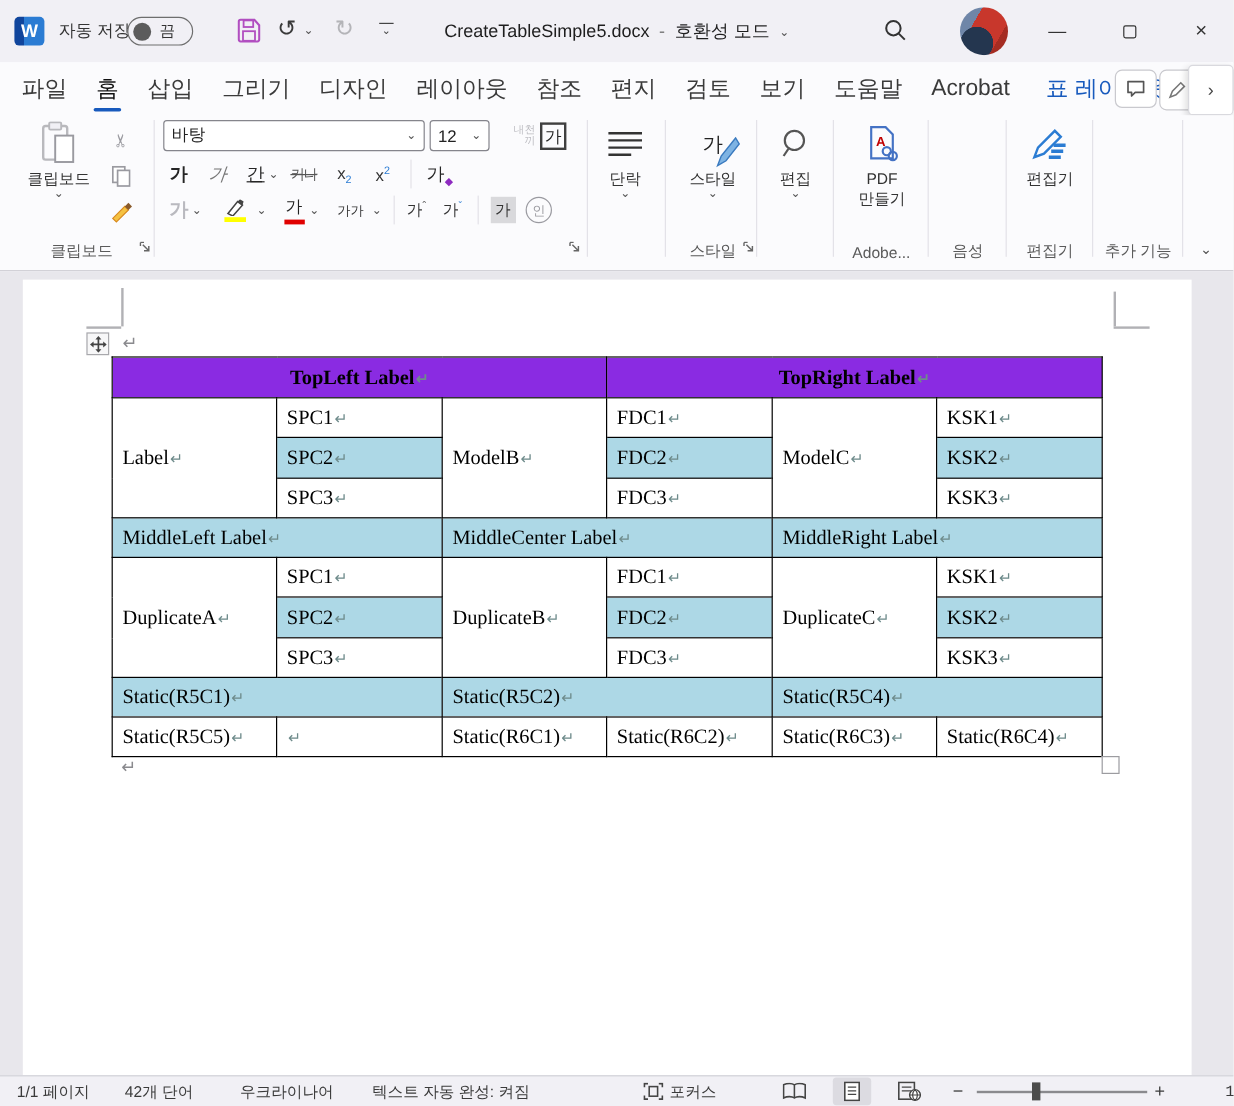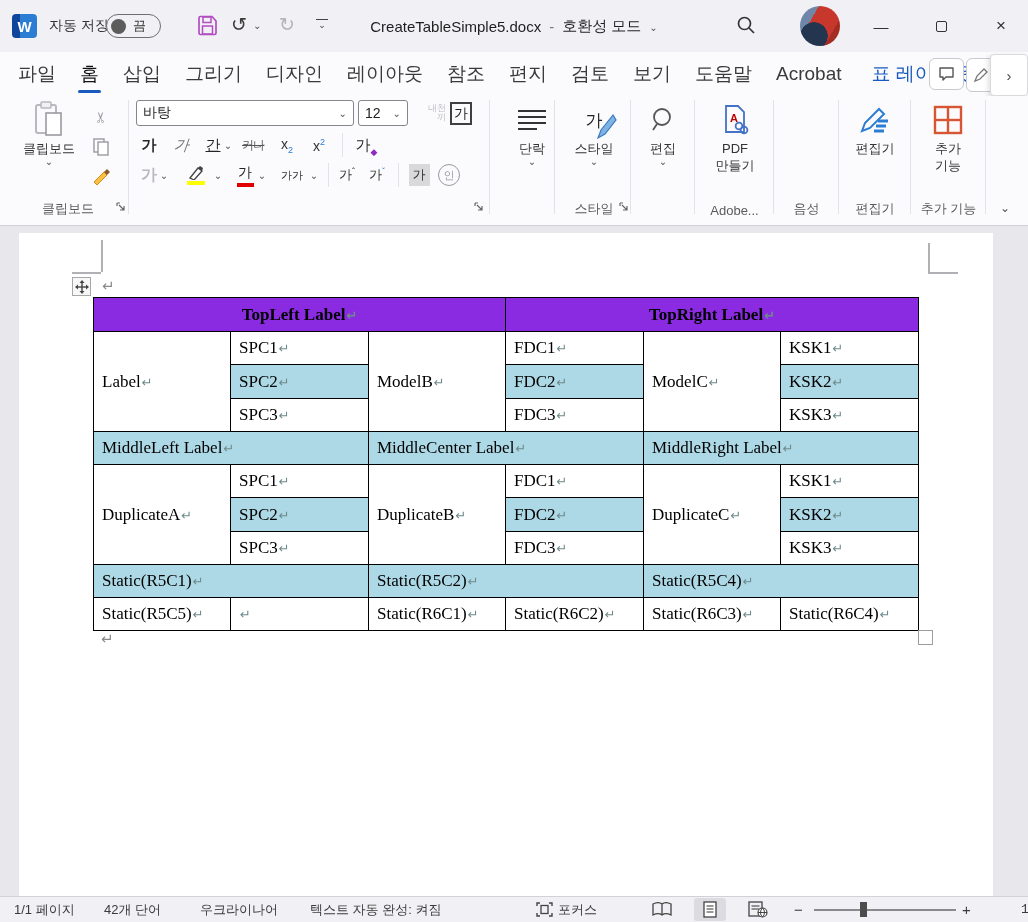--- a/index.html
+++ b/index.html
@@ -367,21 +367,21 @@
         </div>
 
       <div class="launcher" style="right:4px">
         <svg width="10" height="10" viewBox="0 0 10 10">
             <path d="M1 1 v3 M1 1 h3 M3 3 l5 5 M8 4 v4 h-4" fill="none" stroke="#666" stroke-width="1.2"></path>
           </svg>
       </div>
     </div>
 
     <div class="group g-par">
-      <div class="bigbtn" style="left:16px;width:52px">
+      <div class="bigbtn" style="left:5px;width:52px">
         <div class="ic">
           <svg width="30" height="24" viewBox="0 0 30 24">
             <line x1="1" y1="3" x2="29" y2="3" stroke="#333" stroke-width="2"></line>
             <line x1="1" y1="9" x2="29" y2="9" stroke="#333" stroke-width="2"></line>
             <line x1="1" y1="15" x2="29" y2="15" stroke="#333" stroke-width="2"></line>
             <line x1="1" y1="21" x2="20" y2="21" stroke="#333" stroke-width="2"></line>
           </svg>
         </div>
         <div>단락</div>
         <div class="chev">⌄</div>
@@ -451,31 +451,20 @@
             <line x1="18" y1="21" x2="28" y2="21" stroke="#2B7CD3" stroke-width="3"></line>
             <line x1="16" y1="26" x2="26" y2="26" stroke="#2B7CD3" stroke-width="3"></line>
           </svg>
         </div>
         <div>편집기</div>
       </div>
       <div class="glabel">편집기</div>
     </div>
 
     <div class="group g-addins">
-      <div class="bigbtn" style="left:6px;width:60px">
-        <div class="ic">
-          <svg width="30" height="30" viewBox="0 0 30 30">
-            <rect x="2" y="2" width="26" height="26" fill="none" stroke="#D65532" stroke-width="2.4"></rect>
-            <line x1="15" y1="2" x2="15" y2="28" stroke="#D65532" stroke-width="2.4"></line>
-            <line x1="2" y1="15" x2="28" y2="15" stroke="#D65532" stroke-width="2.4"></line>
-          </svg>
-        </div>
-        <div>추가</div>
-        <div>기능</div>
-      </div>
       <div class="glabel">추가 기능</div>
     </div>
 
     <div class="collapse-chev">⌄</div>
   </div>
 
   <div class="docarea">
     <div class="page">
 
       <div class="crop" style="left:82px;top:7px;width:1.5px;height:32px"></div>

